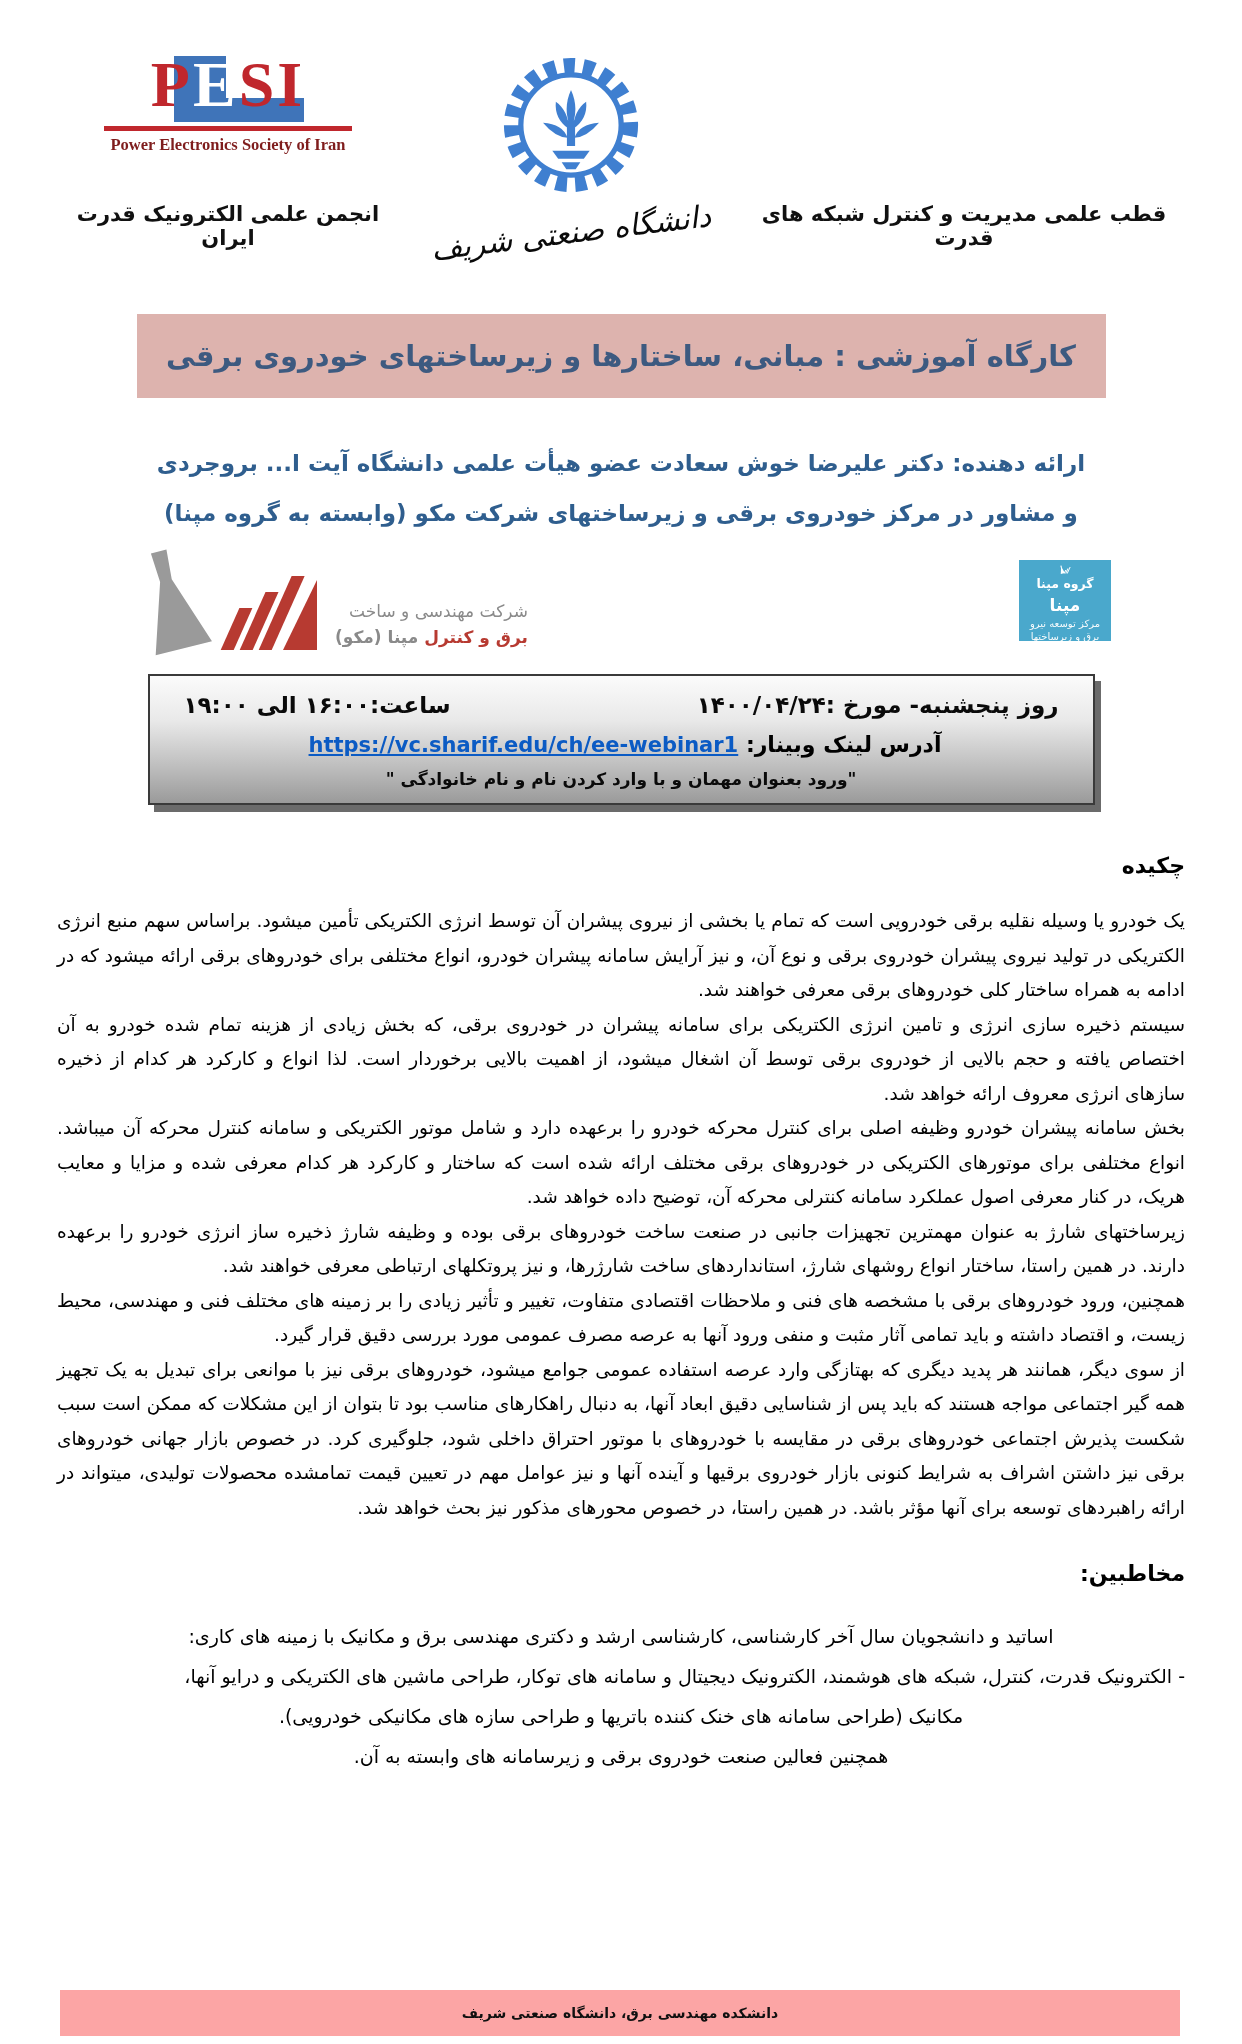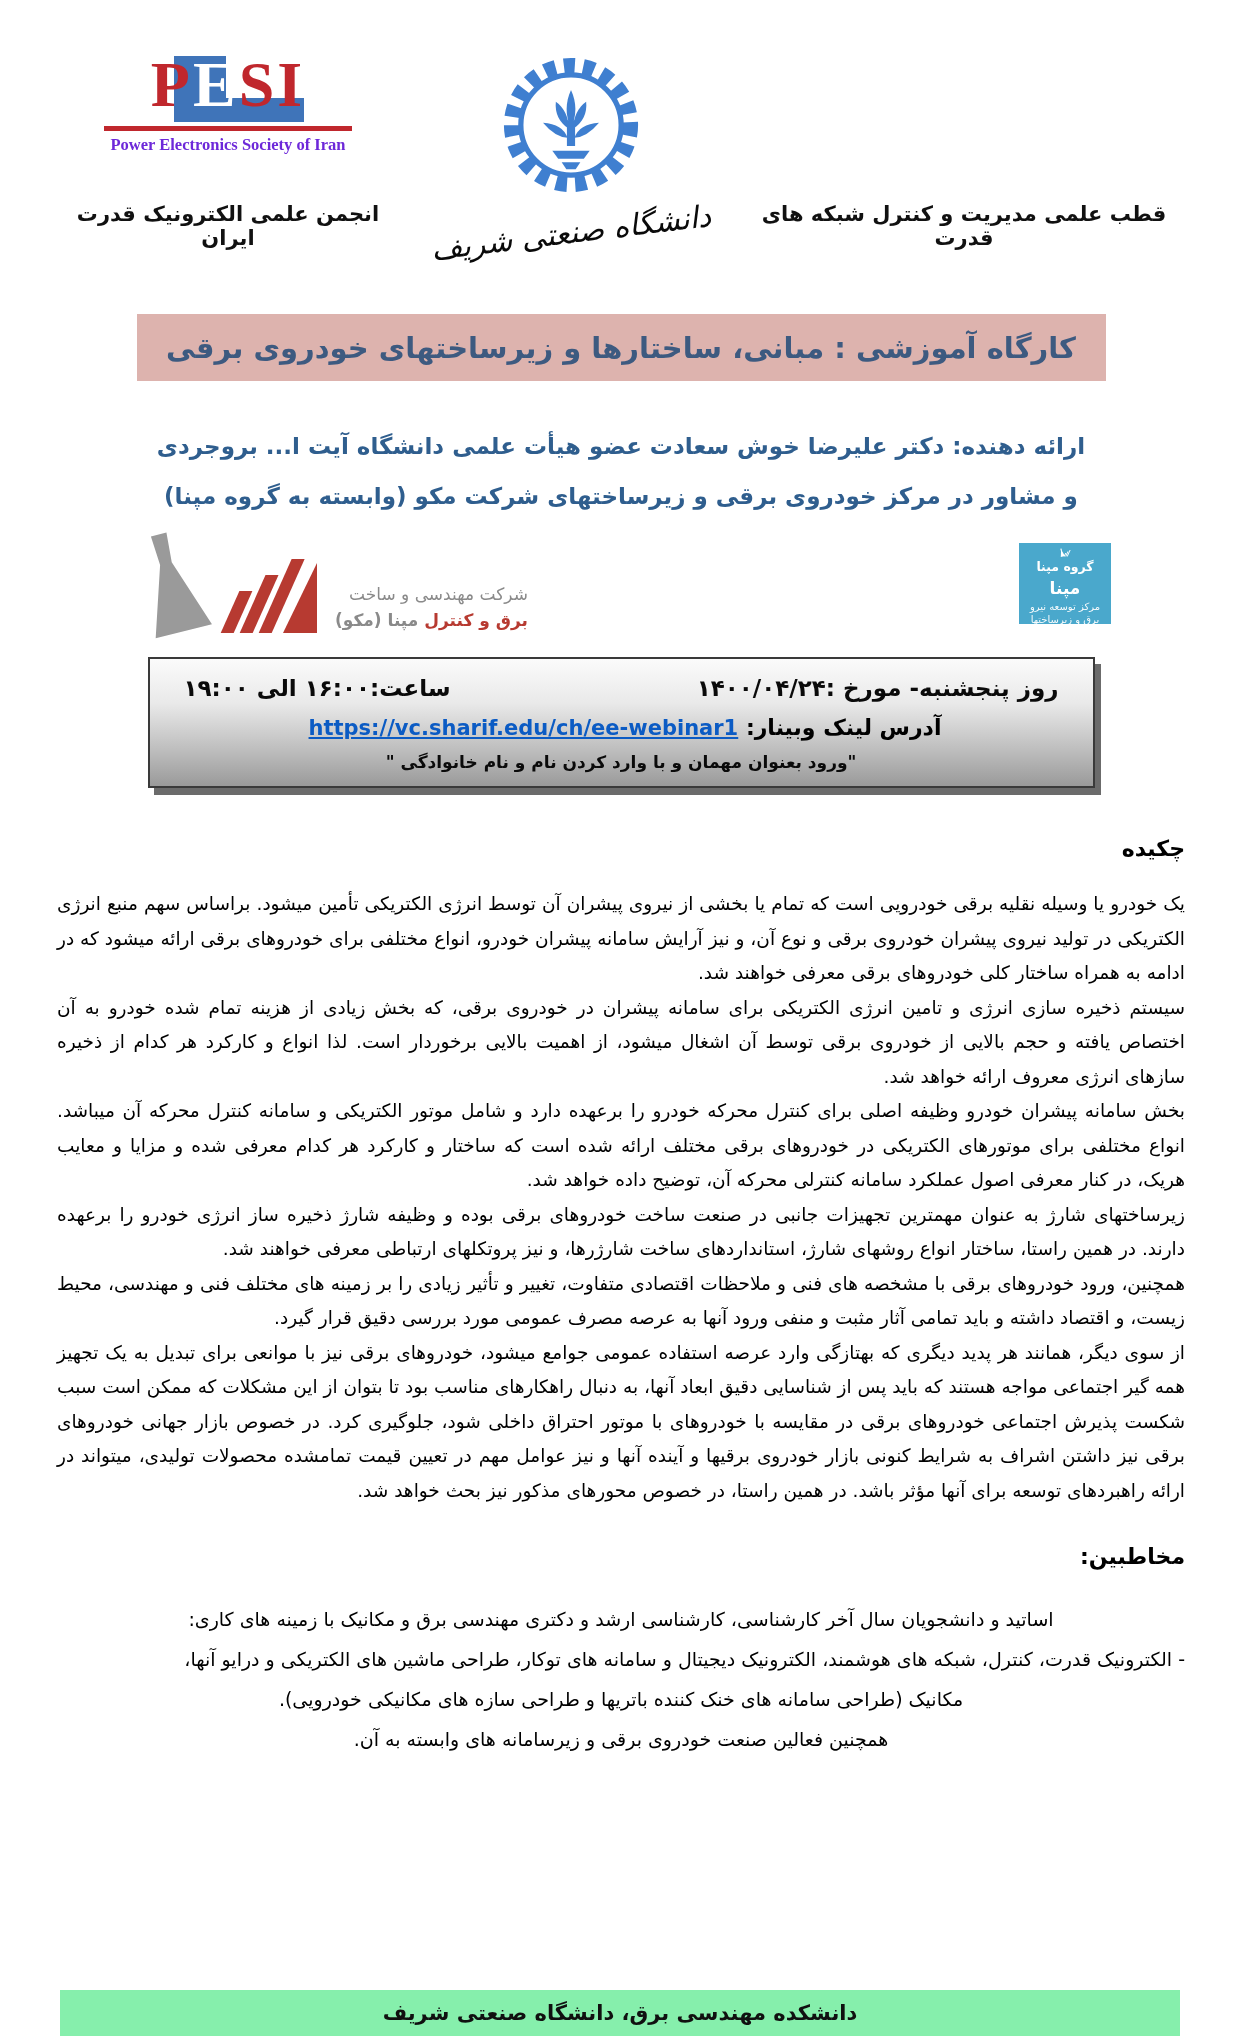--- a/index.html
+++ b/index.html
@@ -20,37 +20,37 @@
   
   .pesi-logo { position:relative; width:252px; height:100px; margin:0 auto; }
   .pesi-blue-v { position:absolute; left:72px; top:2px; width:52px; height:58px; background:#3f74b9; }
   .pesi-blue-h { position:absolute; left:72px; top:44px; width:130px; height:24px; background:#3f74b9; }
   .pesi-word { position:absolute; left:0; right:0; top:-6px; text-align:center;
     font-family:"Liberation Serif", serif; font-weight:bold; font-size:64px; line-height:74px;
     color:#c0272d; letter-spacing:3px; }
   .pesi-word .white-e { color:#ffffff; }
   .pesi-rule { position:absolute; left:2px; right:2px; top:72px; height:5px; background:#c0272d; }
   .pesi-caption { position:absolute; left:0; right:0; top:81px;
-    font-family:"Liberation Serif", serif; font-weight:bold; font-size:16.5px; color:#6d28d9; }
+    font-family:"Liberation Serif", serif; font-weight:bold; font-size:16.5px; color:#7f1d1d; }
   .fa-caption { direction:rtl; font-weight:bold; font-size:21px; margin-top:48px; color:#111; }
 
   
   .sharif-svg { display:block; margin:4px auto 0 auto; }
   .sharif-callig { direction:rtl; margin-top:20px; font-size:30px; font-style:italic;
     transform:rotate(-7deg); color:#0a0a0a; letter-spacing:1px; }
 
   
   .cepsmc-logo { display:flex; align-items:center; justify-content:flex-start; gap:10px; }
   .cepsmc-text { text-align:left; color:#8b8b8b; }
   .cepsmc-acronym { font-size:34px; letter-spacing:1px; line-height:36px; }
   .cepsmc-tag { font-size:15px; line-height:19px; }
   .col-cepsmc .fa-caption { margin-top:44px; }
 
   
-  .banner { width:969px; height:67px; margin:64px auto 0 auto; background:#ddb3ae;
+  .banner { width:969px; height:84px; margin:64px auto 0 auto; background:#ddb3ae;
     display:flex; align-items:center; justify-content:center; }
   .banner-title { direction:rtl; font-weight:bold; font-size:29px; color:#3d5a80; white-space:nowrap; }
 
   
   .presenter { direction:rtl; text-align:center; margin-top:40px;
     color:#2f5e8e; font-weight:bold; font-size:23px; line-height:50px; }
 
   
   .logos-row { width:980px; margin:8px auto 12px auto; display:flex;
     justify-content:space-between; align-items:flex-start; }
@@ -82,22 +82,22 @@
   .paragraphs div { font-size:18.5px; line-height:34.5px; text-align:justify; }
 
   
   .audience { margin:36px 57px 0 57px; direction:rtl; }
   .audience-lines { margin-top:30px; font-size:19px; line-height:40px; }
   .audience-lines div { text-align:center; }
   .audience-lines div:nth-child(2) { text-align:right; }
 
   
   .footer { position:absolute; left:60px; right:62px; bottom:8px; height:46px;
-    background:#86efac; text-align:center; line-height:46px; direction:rtl;
-    font-weight:bold; font-size:21px; color:#101010; }
+    background:#fca5a5; text-align:center; line-height:46px; direction:rtl;
+    font-weight:bold; font-size:14px; color:#101010; }
 </style>
 </head>
 <body>
 
 <div class="header">
 
   <div class="col col-pesi">
     <div class="pesi-logo">
       <div class="pesi-blue-v"></div>
       <div class="pesi-blue-h"></div>

